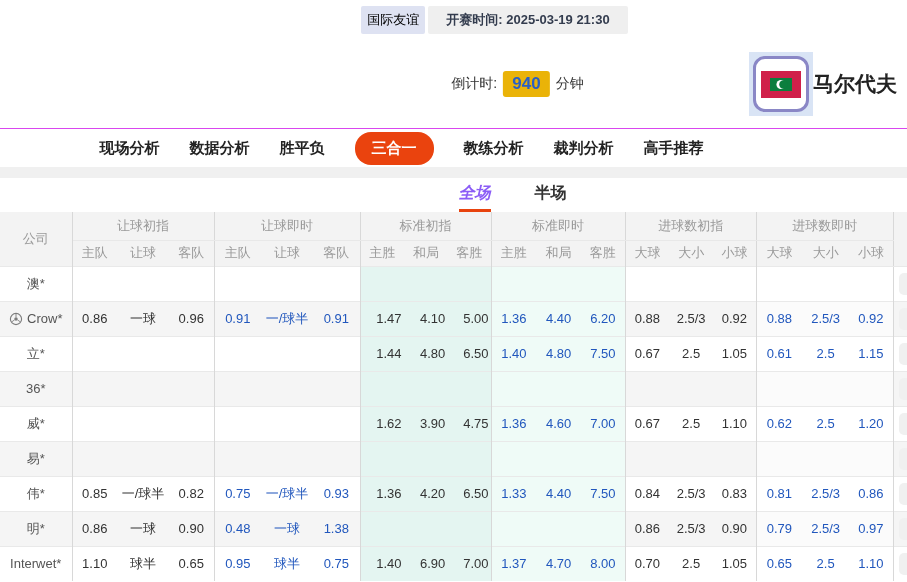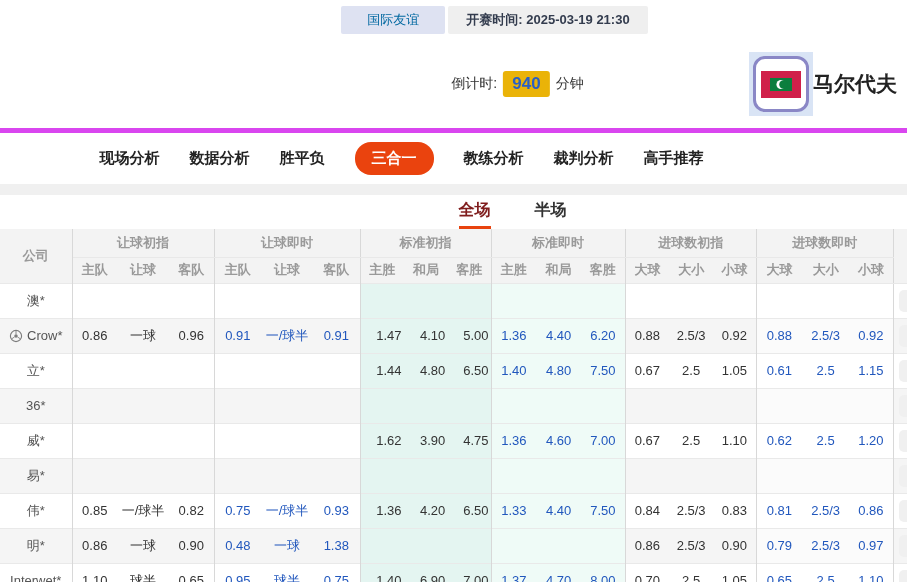--- a/index.html
+++ b/index.html
@@ -2,55 +2,55 @@
 <html><head>
 <meta charset="utf-8">
 <style>
   * { margin:0; padding:0; box-sizing:border-box; }
   html,body { width:907px; height:582px; overflow:hidden; background:#fff;
     font-family:"Liberation Sans","DejaVu Sans",sans-serif; color:#333; }
 
   
   .topbar { height:40px; display:flex; align-items:center; justify-content:center; }
   .topbar-inner { display:flex; align-items:center; transform:translateX(41px); }
-  .league-badge { background:#dee2f2; color:#0369a1; font-size:13px; padding:5px 26px; border-radius:2px; }
+  .league-badge { background:#dee2f2; color:#000000; font-size:13px; padding:5px 6px; border-radius:2px; }
   .kickoff-box { background:#efefef; color:#333c4e; font-size:13px; font-weight:bold; padding:5px 18px; margin-left:3px; border-radius:2px; white-space:nowrap; }
 
   
   .team-header { height:88px; position:relative; display:flex; align-items:center; }
   .home-block { display:flex; align-items:center; margin-left:150px; }
   .away-block { display:flex; align-items:center; position:absolute; right:10px; }
   .team-name { font-size:21px; font-weight:bold; color:#222; }
   .home-block .team-name { margin-right:14px; }
   .away-block .team-name { }
   .flag-box { width:64px; height:64px; display:flex; align-items:center; justify-content:center; }
   .flag-box.home { background:#fbeacc; }
   .flag-box.away { background:#d9e4f5; }
   .flag-frame { width:56px; height:56px; background:#fff; border:3px solid #8a87c6; border-radius:12px; display:flex; align-items:center; justify-content:center; }
   .countdown { position:absolute; left:50%; transform:translateX(-50%) translateX(64px); display:flex; align-items:center; font-size:14px; color:#333; }
   .countdown-value { background:#eab308; color:#2a5fc4; font-weight:bold; font-size:17px; padding:3px 9px; border-radius:3px; margin:0 6px; }
 
   
-  .nav { height:56px; border-top:5px solid #d946ef; display:flex; align-items:center; justify-content:center; }
+  .nav { height:39px; border-top:1px solid #d946ef; display:flex; align-items:center; justify-content:center; }
   .nav-inner { display:flex; align-items:center; gap:30px; transform:translateX(-52px); }
   .nav-tab { font-size:15px; font-weight:600; color:#222; cursor:pointer; white-space:nowrap; }
   .nav-tab.active { background:#ea430e; color:#fff; padding:7px 17px; border-radius:16px; }
   .gray-band { height:11px; background:#f0f0f0; }
 
   
   .subnav { height:34px; display:flex; align-items:flex-end; justify-content:center; }
   .subnav-inner { display:flex; gap:38px; transform:translateX(59px); }
   .sub-tab { font-size:16px; font-weight:600; color:#333; padding:0 3px; cursor:pointer; text-align:center; }
   .sub-tab .ul { display:block; height:3px; background:transparent; margin-top:5px; }
-  .sub-tab.active { color:#7f1d1d; }
+  .sub-tab.active { color:#8b5cf6;font-style:italic; }
   .sub-tab.active .ul { background:#e8430e; }
 
   
   table.odds { width:907px; border-collapse:collapse; table-layout:fixed; font-size:13px; }
-  thead th { background:#f3f3f3; color:#999; font-weight:bold; font-size:13px; }
+  thead th { background:#f3f3f3; color:#999; font-weight:normal; font-size:13px; }
   tr.group-row th { height:28px; border-bottom:1px solid #e8e8e8; }
   tr.sub-row th { height:26px;margin-top:20px; }
   th.th-company { border-right:1px solid #d8d8d8; border-bottom:none !important; color:#999; }
   th.group-end, td.group-end { border-right:1px solid #d8d8d8; }
   tbody td { height:35px; text-align:center; border-top:1px solid #e9e9e9; color:#333; }
   tbody tr.alt { background:#f5f5f5; }
   td.td-company { color:#555; border-right:1px solid #d8d8d8; }
   td.td-company .co-wrap { display:flex; align-items:center; justify-content:center; gap:4px; }
   .ball-icon { width:14px; height:14px; display:inline-block; }
   td.live { color:#2157bd; }

